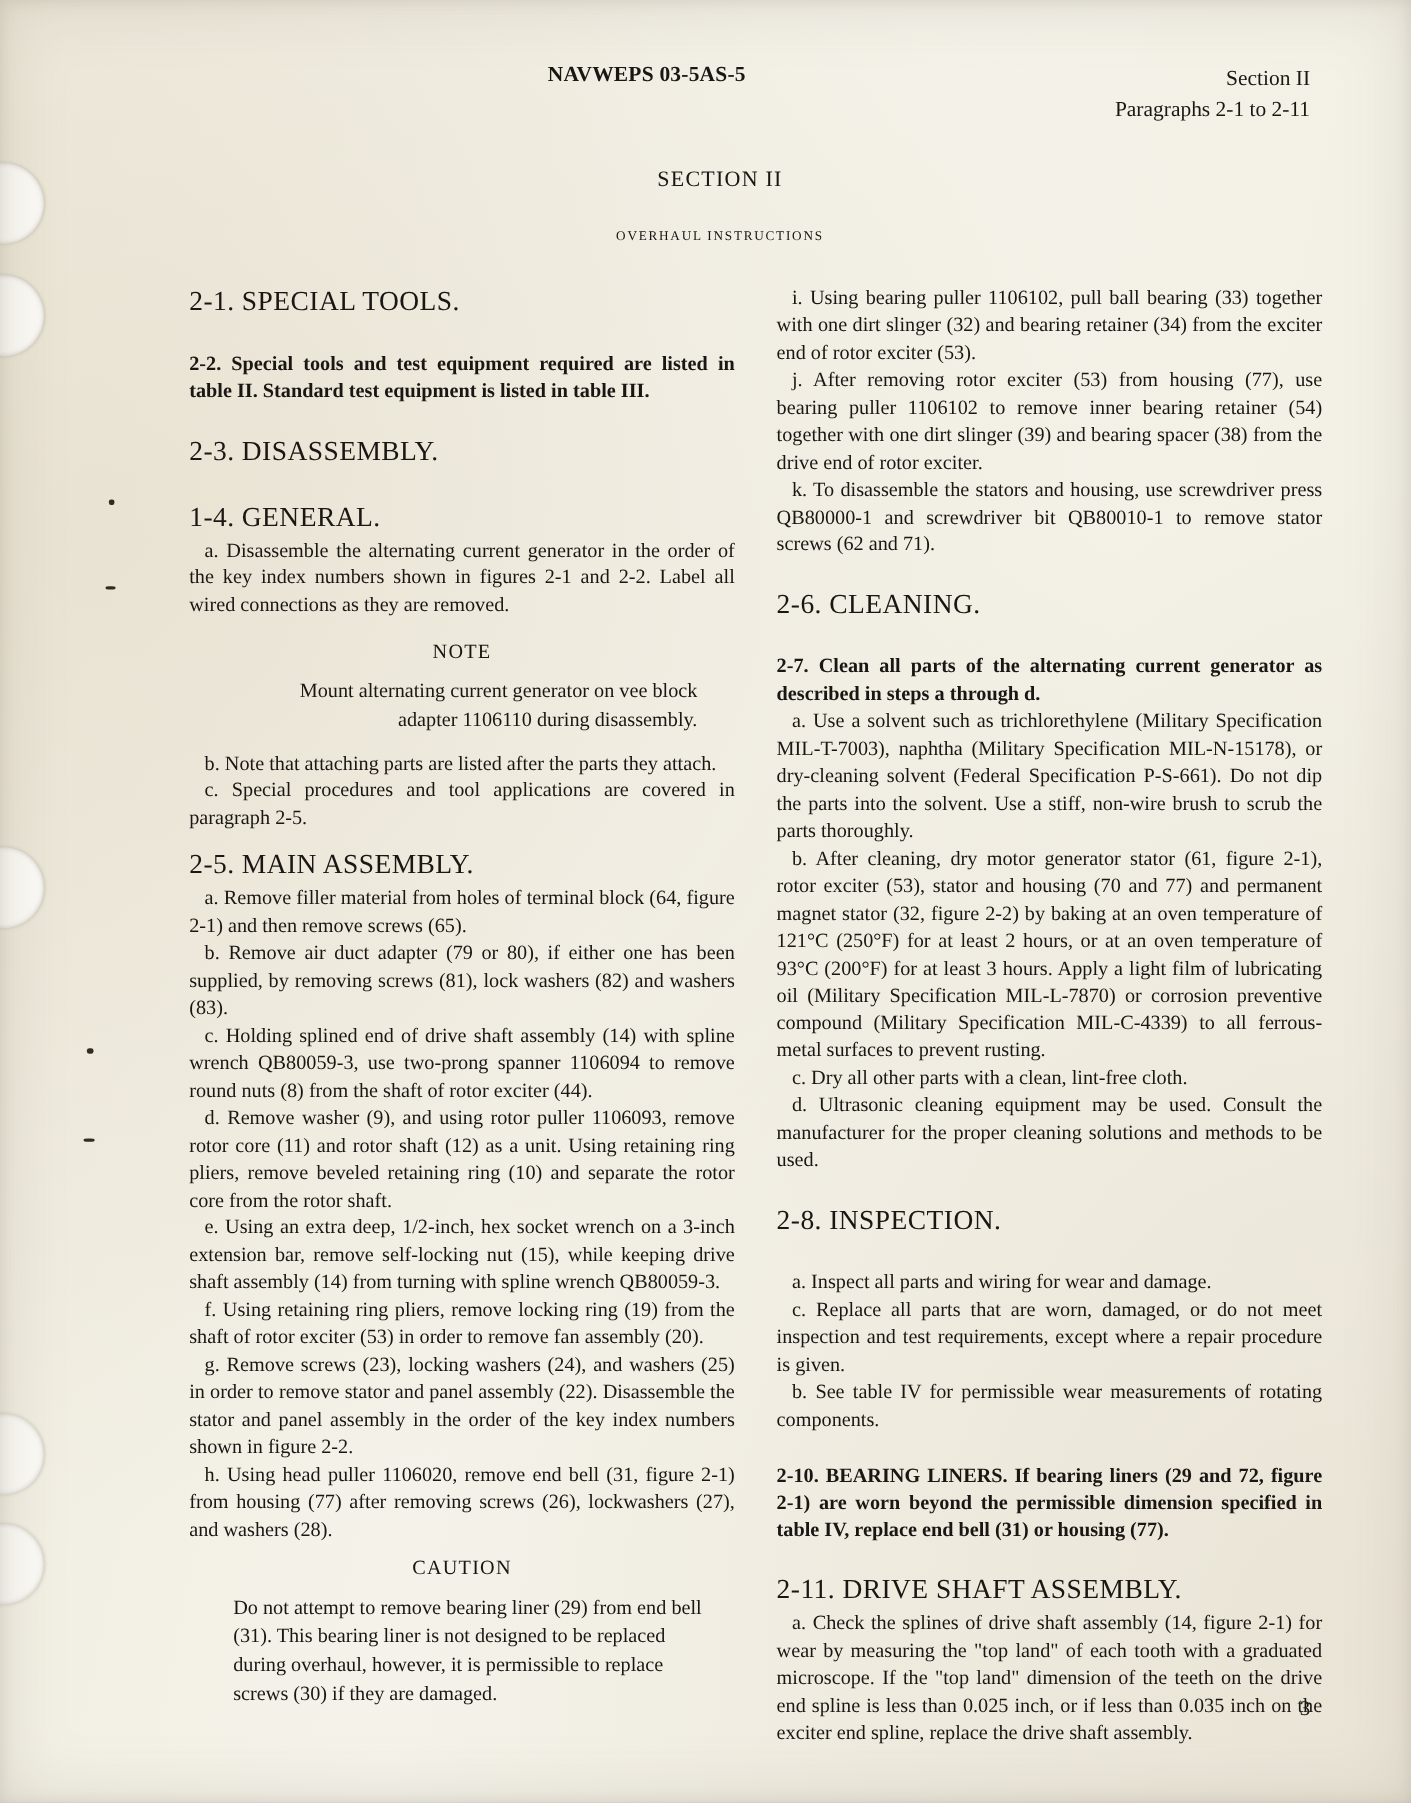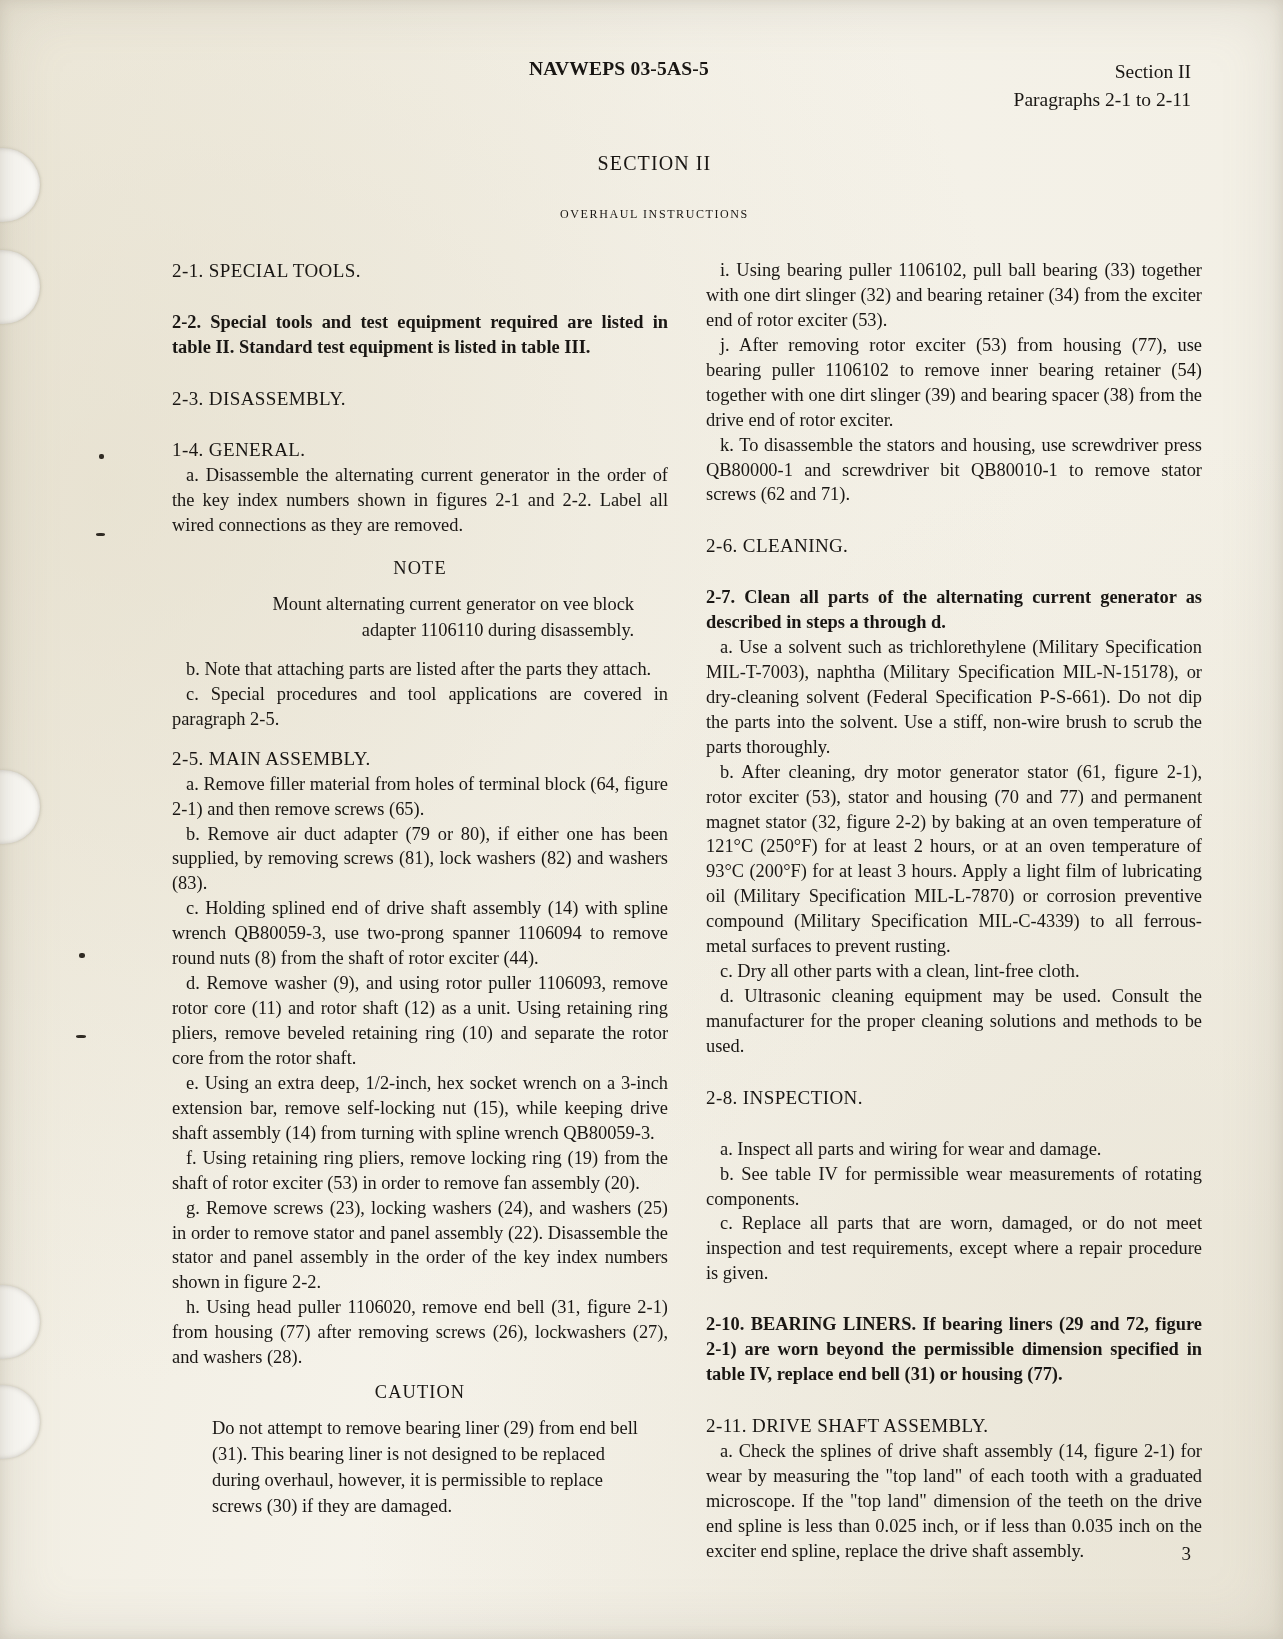--- a/index.html
+++ b/index.html
@@ -56,21 +56,21 @@
     position: absolute;
     background: #302b24;
     border-radius: 40%;
   }
 
   header.doc-header {
     position: absolute;
     top: 58px;
     left: 0;
     right: 0;
-    padding: 0 92px 0 119px;
+    padding: 0 92px 0 88px;
     display: flex;
     justify-content: space-between;
     align-items: flex-start;
     font-size: 19.5px;
   }
   .hdr-left {
     font-weight: bold;
     letter-spacing: 0.2px;
     padding-left: 410px;
     white-space: nowrap;
@@ -112,21 +112,21 @@
     width: 496px;
     font-size: 18.4px;
     line-height: 1.355;
     text-align: justify;
     text-justify: inter-word;
     hyphens: none;
   }
 
   .h-head {
     margin: 0 0 0 0;
-    font-size: 19px;
+    font-size: 25px;
     letter-spacing: 0.4px;
     text-align: left;
   }
   .gap-lg { height: 26px; }
   .gap-md { height: 14px; }
   .gap-sm { height: 6px; }
 
   
   .sub {
     text-indent: 14px;
@@ -252,22 +252,22 @@
       <p class="sub">a. Use a solvent such as trichlorethylene (Military Specification MIL-T-7003), naphtha (Military Specification MIL-N-15178), or dry-cleaning solvent (Federal Specification P-S-661). Do not dip the parts into the solvent. Use a stiff, non-wire brush to scrub the parts thoroughly.</p>
       <p class="sub">b. After cleaning, dry motor generator stator (61, figure 2-1), rotor exciter (53), stator and housing (70 and 77) and permanent magnet stator (32, figure 2-2) by baking at an oven temperature of 121°C (250°F) for at least 2 hours, or at an oven temperature of 93°C (200°F) for at least 3 hours. Apply a light film of lubricating oil (Military Specification MIL-L-7870) or corrosion preventive compound (Military Specification MIL-C-4339) to all ferrous-metal surfaces to prevent rusting.</p>
       <p class="sub">c. Dry all other parts with a clean, lint-free cloth.</p>
       <p class="sub">d. Ultrasonic cleaning equipment may be used. Consult the manufacturer for the proper cleaning solutions and methods to be used.</p>
       <div class="gap-lg"></div>
 
       <p class="h-head">2-8. INSPECTION.</p>
       <div class="gap-lg"></div>
 
       <p class="sub">a. Inspect all parts and wiring for wear and damage.</p>
+      <p class="sub">c. Replace all parts that are worn, damaged, or do not meet inspection and test requirements, except where a repair procedure is given.</p>
       <p class="sub">b. See table IV for permissible wear measurements of rotating components.</p>
-      <p class="sub">c. Replace all parts that are worn, damaged, or do not meet inspection and test requirements, except where a repair procedure is given.</p>
       <div class="gap-lg"></div>
 
       <p class="flush">2-10. BEARING LINERS. If bearing liners (29 and 72, figure 2-1) are worn beyond the permissible dimension specified in table IV, replace end bell (31) or housing (77).</p>
       <div class="gap-lg"></div>
 
       <p class="h-head">2-11. DRIVE SHAFT ASSEMBLY.</p>
       <p class="sub">a. Check the splines of drive shaft assembly (14, figure 2-1) for wear by measuring the "top land" of each tooth with a graduated microscope. If the "top land" dimension of the teeth on the drive end spline is less than 0.025 inch, or if less than 0.035 inch on the exciter end spline, replace the drive shaft assembly.</p>
 
     </div>
   </div>

